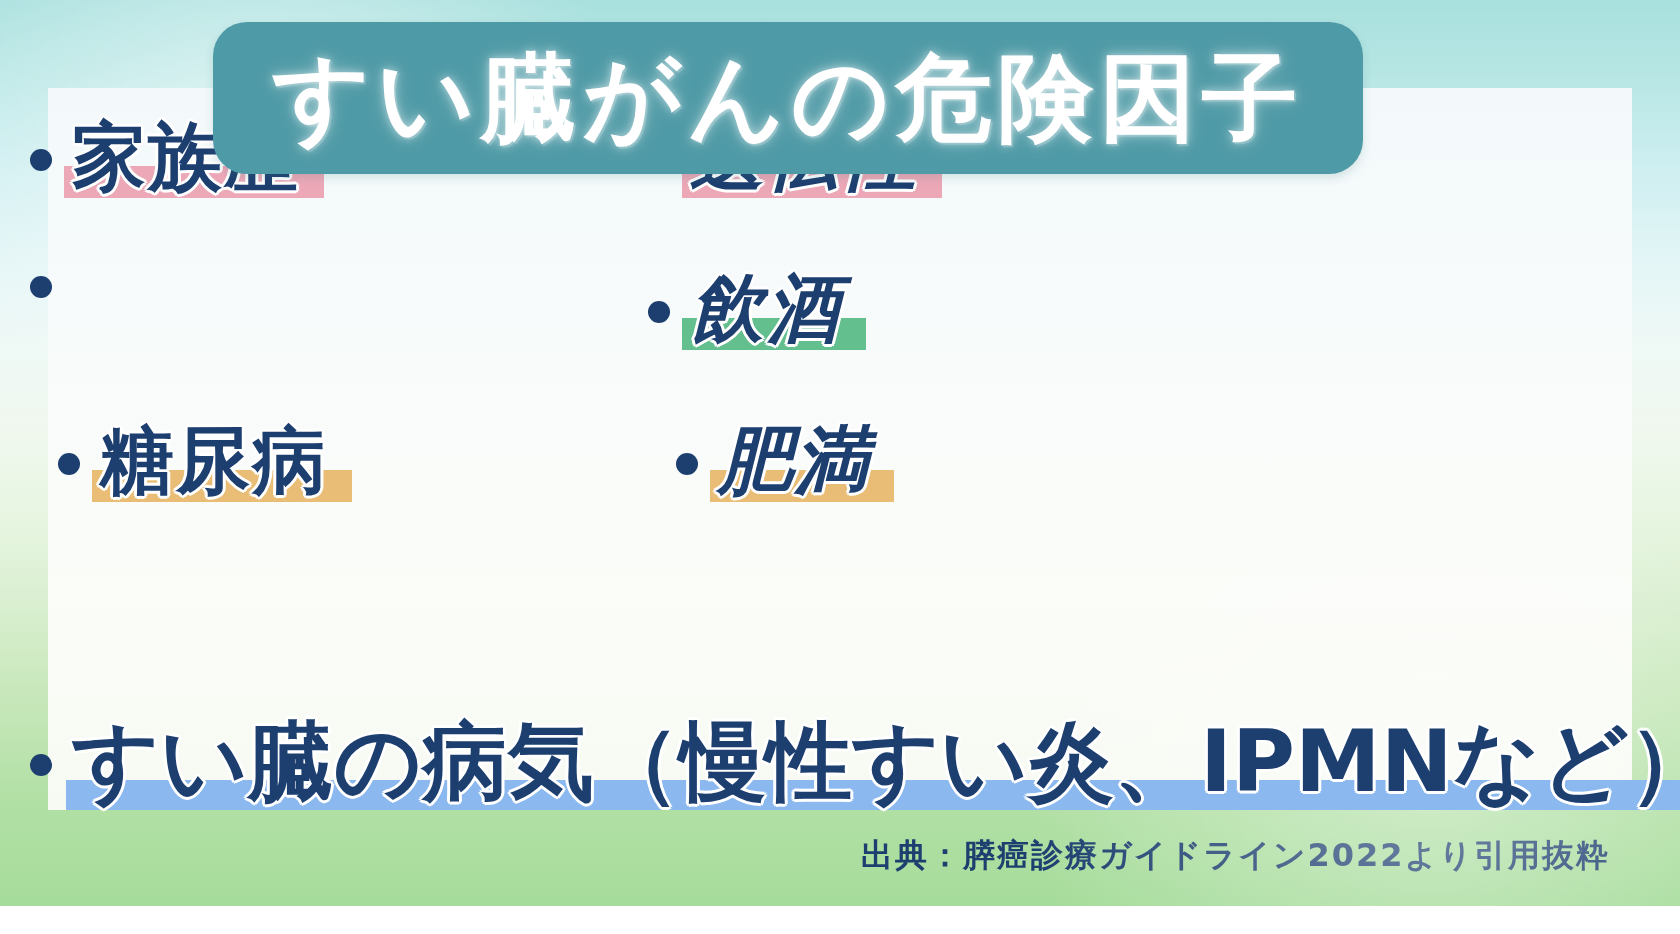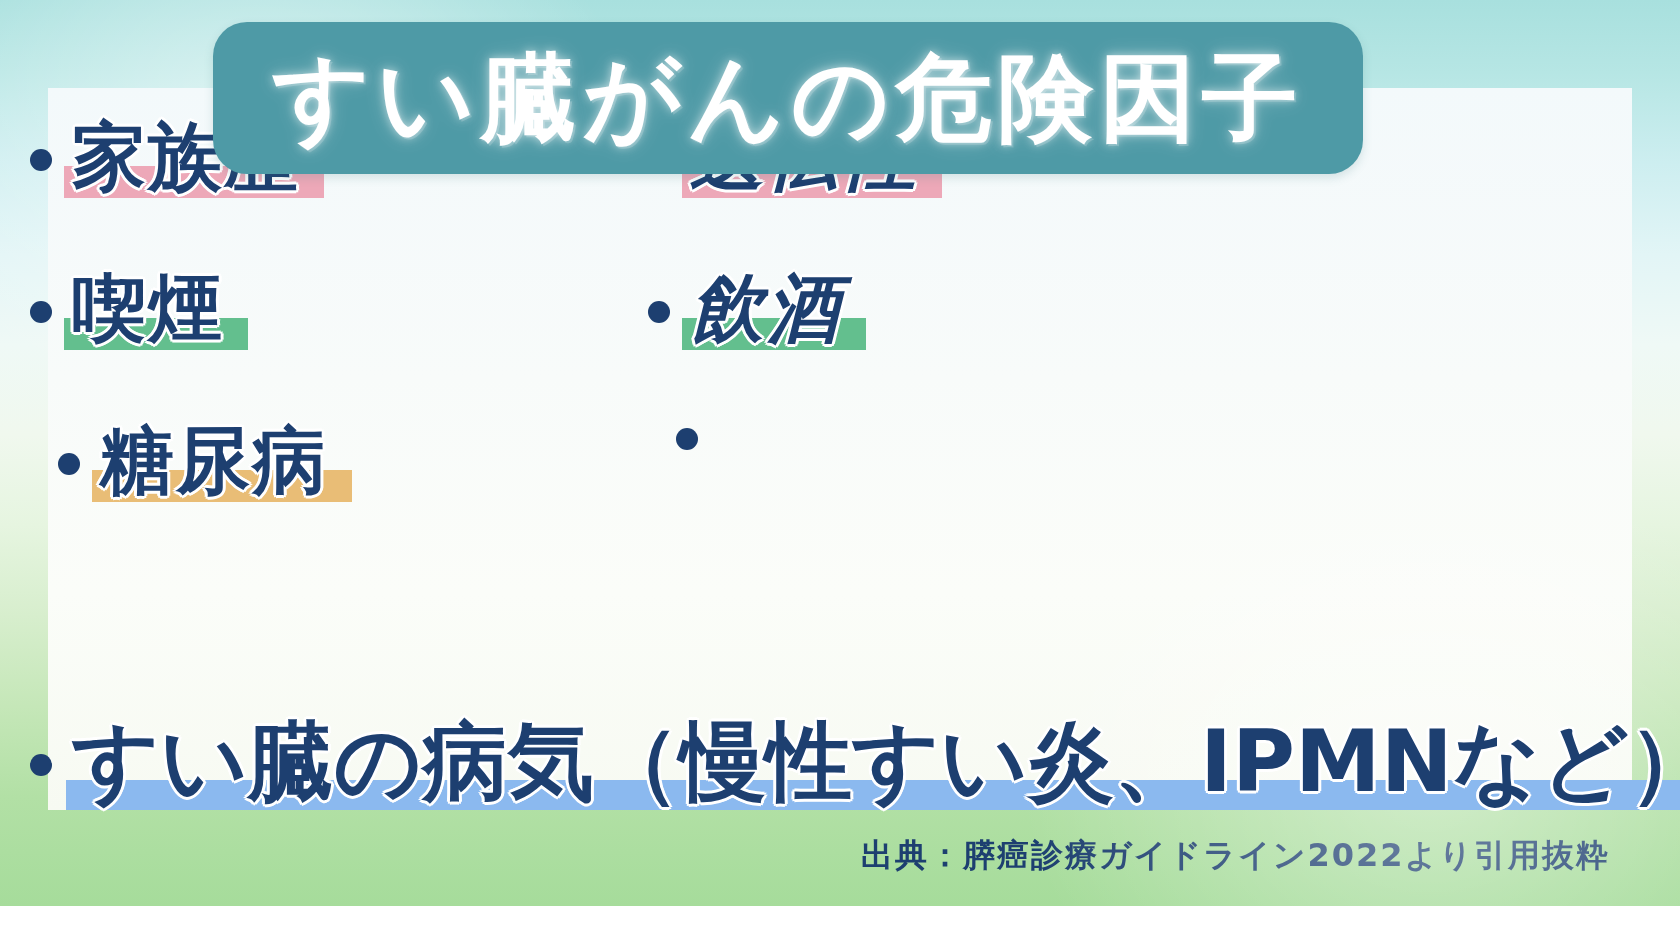--- a/index.html
+++ b/index.html
@@ -214,44 +214,44 @@
         <span class="term">
           <span class="hl" style="background:#eda8b8;"></span>
           <span class="label">遺伝性</span>
         </span>
       </div>
     </div>
 
     <div class="row r2">
       <div class="item col-left">
         <span class="dot"></span>
-        <span class="term">
-          <span class="hl" style="background:#63bf8e;"></span>
-          <span class="label">喫煙</span>
-        </span>
       </div>
       <div class="item col-right">
         <span class="dot"></span>
         <span class="term">
           <span class="hl" style="background:#63bf8e;"></span>
           <span class="label">飲酒</span>
         </span>
       </div>
     </div>
 
     <div class="row r3">
       <div class="item col-left">
         <span class="dot"></span>
         <span class="term">
           <span class="hl" style="background:#e9bd76;"></span>
           <span class="label">糖尿病</span>
         </span>
       </div>
       <div class="item col-right">
         <span class="dot"></span>
+        <span class="term">
+          <span class="hl" style="background:#e9bd76;"></span>
+          <span class="label">肥満</span>
+        </span>
       </div>
     </div>
 
     <div class="row-full">
       <span class="dot"></span>
       <span class="term">
         <span class="hl" style="background:#8bb9ef;"></span>
         <span class="label">すい臓の病気（慢性すい炎、IPMNなど）</span>
       </span>
     </div>

